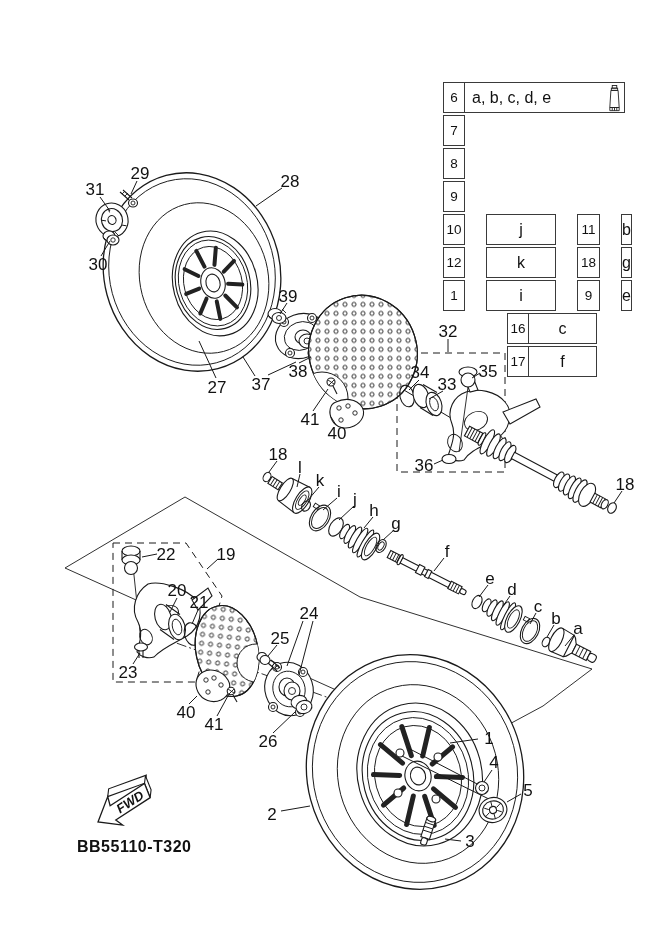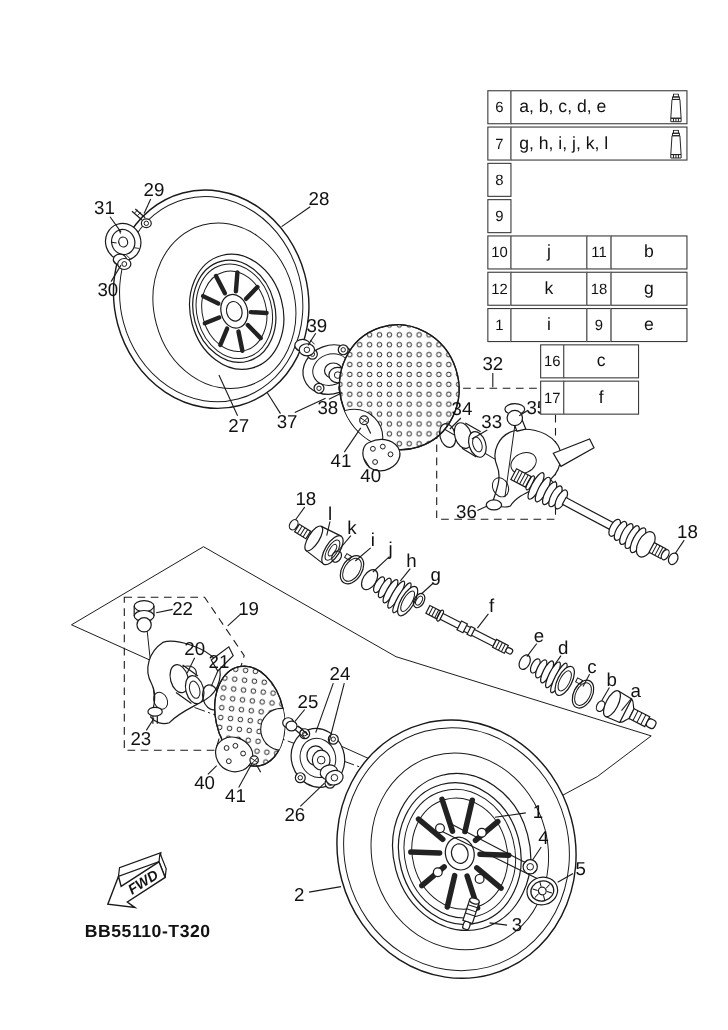--- a/index.html
+++ b/index.html
@@ -18,22 +18,22 @@
   #art text{font-family:"Liberation Sans",sans-serif;}
   .plabel{font-size:17px;fill:#111;text-anchor:middle;dominant-baseline:central;}
   .code{font-size:16px;font-weight:bold;fill:#111;letter-spacing:0.5px;}
   .fwdtxt{font-size:13px;font-weight:bold;font-style:italic;fill:#111;}
 
   
   #legend-table{position:absolute;left:443px;top:82px;width:182px;display:flex;
                 flex-direction:column;gap:2px;}
   .lrow{display:grid;height:31px;}
   .lrow.wide{grid-template-columns:22px 1fr;}
-  .lrow.pair{grid-template-columns:22px 69px 22px 1fr;}
-  .rwrap{width:90px;margin-left:48px;}
+  .lrow.pair{grid-template-columns:22px 69px 22px 1fr;gap:22px;}
+  .rwrap{width:90px;margin-left:64px;}
   .cell{border:1px solid #3a3a3a;display:flex;align-items:center;justify-content:center;
         font-size:15px;background:#fff;box-sizing:border-box;}
   .cell + .cell{margin-left:-1px;}
   .cell.num{font-size:13.5px;}
   .cell.refs{justify-content:flex-start;padding-left:7px;font-size:16px;position:relative;align-items:center;}
   .cell.refs .tube{position:absolute;right:3px;top:2px;}
   .cell.letter{font-size:16px;}
 </style>
 </head>
 <body>
@@ -520,32 +520,20 @@
               <path d="M1.8,25 h10.4 v3.5 h-10.4 z"></path>
               <path d="M4.5,25 v3.5 M7,25 v3.5 M9.5,25 v3.5"></path>
             </g>
           </svg>
         </div>
       </div>
       <div class="lrow wide">
         <div class="cell num">
           <span>7</span>
         </div>
-        <div class="cell refs">
-          <span>g, h, i, j, k, l</span>
-          <svg class="tube" width="13" height="27" viewBox="0 0 14 30">
-            <g fill="none" stroke="#222" stroke-width="1">
-              <rect x="4.5" y="0.5" width="5" height="3"></rect>
-              <rect x="3.5" y="3.5" width="7" height="2.5"></rect>
-              <path d="M3,6 L11,6 L12.2,25 L1.8,25 Z"></path>
-              <path d="M1.8,25 h10.4 v3.5 h-10.4 z"></path>
-              <path d="M4.5,25 v3.5 M7,25 v3.5 M9.5,25 v3.5"></path>
-            </g>
-          </svg>
-        </div>
       </div>
       <div class="lrow wide">
         <div class="cell num">
           <span>8</span>
         </div>
       </div>
       <div class="lrow wide">
         <div class="cell num">
           <span>9</span>
         </div>

